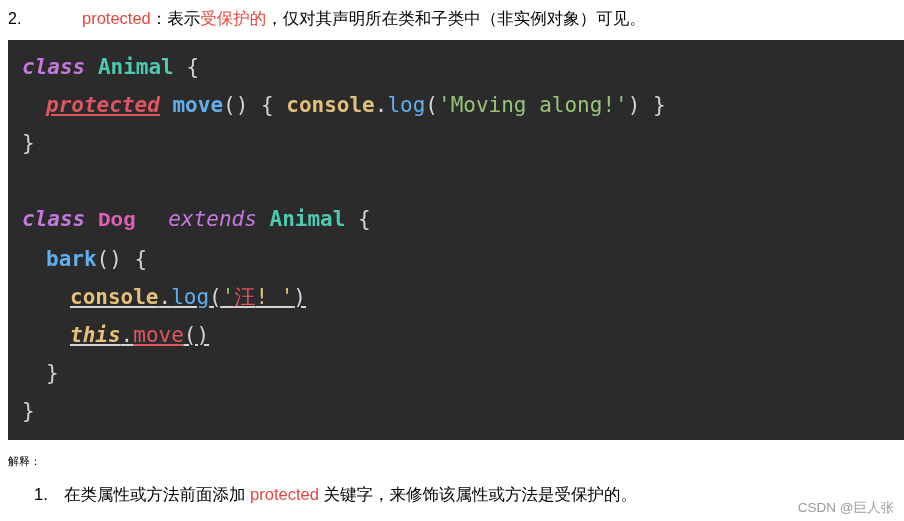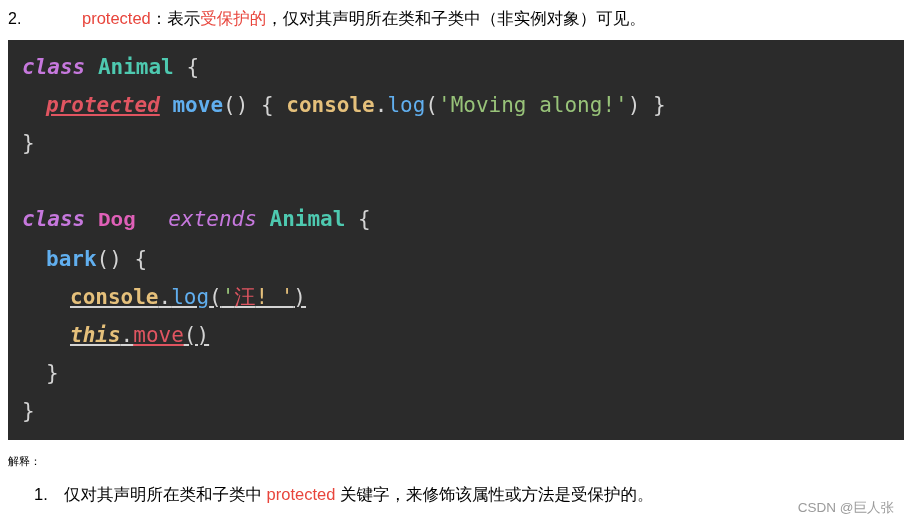--- a/index.html
+++ b/index.html
@@ -124,18 +124,18 @@
       <div class="code-line ind2"><span class="c-this">this</span><span class="c-punc">.</span><span class="c-move">move</span><span class="c-punc">()</span></div>
       <div class="code-line ind1"><span class="c-punc">}</span></div>
       <div class="code-line"><span class="c-punc">}</span></div>
     </div>
 
   <div class="explain-label">解释：</div>
 
   <div>
       <div class="ex-item">
         <span class="num">1.</span>
-        <span class="txt"><span>仅对其声明所在类和子类中 </span><span class="kw-red">protected</span><span> 关键字，来修饰该属性或方法是受保护的。</span></span>
+        <span class="txt"><span>在类属性或方法前面添加 </span><span class="kw-red">protected</span><span> 关键字，来修饰该属性或方法是受保护的。</span></span>
       </div>
     </div>
 
   <div class="watermark">CSDN @巨人张</div>
 </div>
 
 </body></html>

